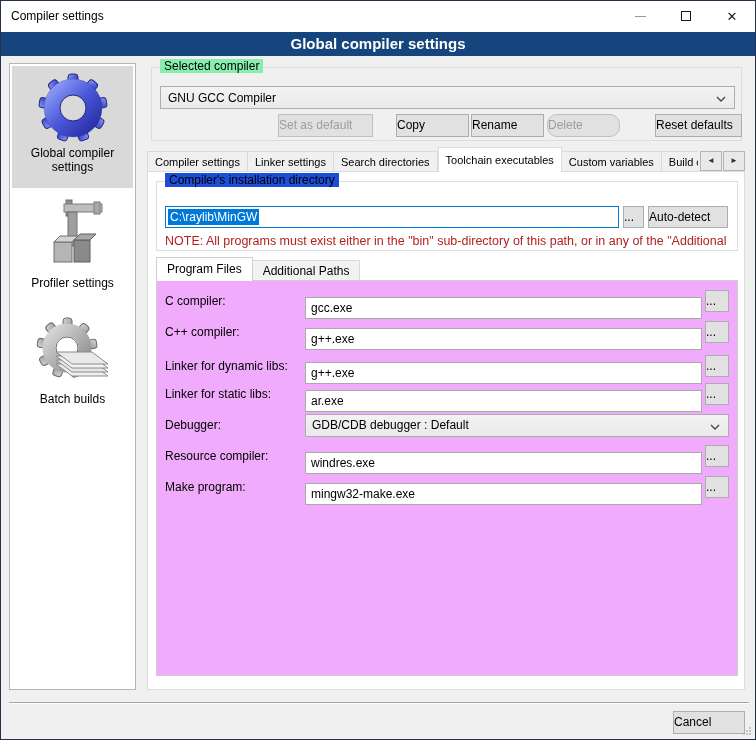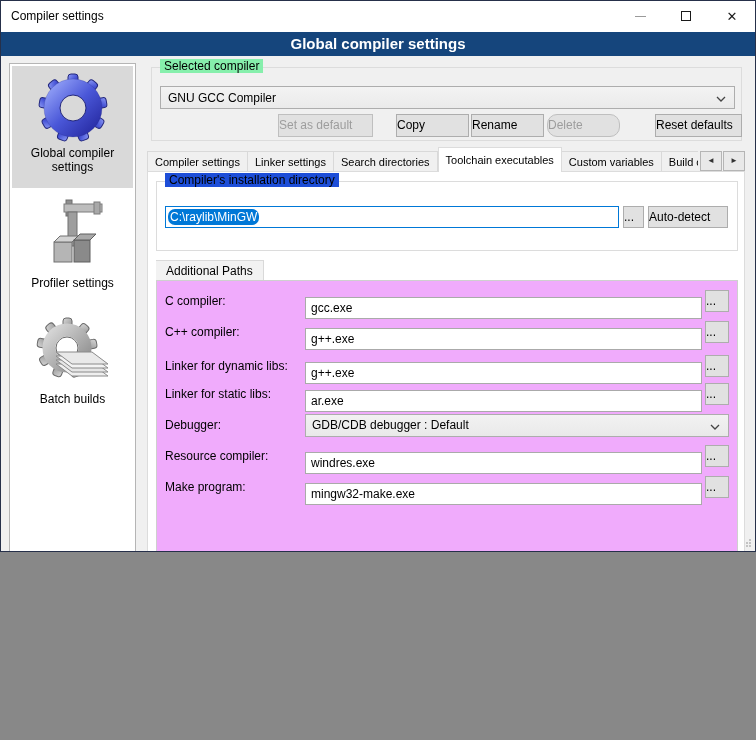--- a/index.html
+++ b/index.html
@@ -1,19 +1,19 @@
 <!DOCTYPE html>
 <html><head>
 <meta charset="utf-8">
 <style>
   * { margin:0; padding:0; box-sizing:border-box; }
   html,body { background:#888; }
   body { font-family:"Liberation Sans", sans-serif; font-size:12px; color:#000; }
   #window {
-    position:relative; width:756px; height:552px; background:#f0f0f0;
+    position:relative; width:756px; height:740px; background:#f0f0f0;
     border:1px solid #26304a; overflow:hidden;
   }
   
   .titlebar { position:absolute; left:0; top:0; width:100%; height:31px; background:#fff; }
   .title-text { position:absolute; left:10px; top:8px; font-size:12px; color:#000; }
   .winbtns { position:absolute; right:0; top:0; height:30px; display:flex; }
   .winbtn { width:46px; height:30px; display:flex; align-items:center; justify-content:center; background:#fff; }
   .min-glyph { width:11px; height:0; border-top:1px solid #9a9a9a; }
   .max-glyph { width:10px; height:10px; border:1px solid #1a1a1a; }
   .close-glyph { font-size:13px; color:#1a1a1a; line-height:1; }
@@ -50,21 +50,21 @@
   .tab.active { height:25px; line-height:24px; background:#fff; border:1px solid #dcdcdc;
                 border-bottom:none; position:relative; z-index:3; }
   .tabarrow { position:absolute; top:150px; width:22px; height:20px; background:#e9e9e9;
               border:1px solid #b5b5b5; text-align:center; line-height:18px; font-size:8px; color:#333; }
   
   .tabpanel { position:absolute; left:146px; top:170px; width:598px; height:519px; background:#fff;
               border:1px solid #dcdcdc; z-index:2; }
   
   .pathbox { position:absolute; left:8px; top:24px; width:454px; height:22px; background:#fff;
              border:1px solid #0078d7; display:flex; align-items:center; padding-left:2px; }
-  .pathbox .sel { background:#0078d7; color:#fff; padding:1px 2px; font-size:12px;border-radius:7px; }
+  .pathbox .sel { background:#0078d7; color:#fff; padding:1px 2px; font-size:12px; }
   .note { position:absolute; left:8px; top:52px; width:572px; color:#b22222; font-size:12.5px;
           white-space:nowrap; overflow:hidden; }
   
   .subtabs { position:absolute; left:8px; top:85px; display:flex; align-items:flex-end; height:24px; }
   .subtab { height:21px; line-height:20px; padding:0 10px; font-size:12px; background:#f2f2f2;
             border:1px solid #d9d9d9; border-left-width:0; white-space:nowrap; }
   .subtab.active { height:24px; line-height:23px; background:#fff; border:1px solid #cfcfcf;
                    border-bottom:none; border-left-width:1px; position:relative; z-index:3; }
   .innerpanel { position:absolute; left:8px; top:108px; width:582px; height:396px; background:#f0abfc;
                 border:1px solid #cfcfcf; z-index:2; }
@@ -217,23 +217,25 @@
 
   <div class="tabpanel">
 
     <div class="groupbox" style="left:8px; top:9px; width:582px; height:70px; border-color:#dcdcdc;">
       <span class="gb-label on-white">Compiler's installation directory</span>
       <div class="pathbox">
         <span class="sel">C:\raylib\MinGW</span>
       </div>
       <div class="btn small" style="left:466px; top:24px; width:21px;">...</div>
       <div class="btn small" style="left:491px; top:24px; width:80px;">Auto-detect</div>
+      <div class="note">NOTE: All programs must exist either in the "bin" sub-directory of this path, or in any of the "Additional</div>
     </div>
 
     <div class="subtabs">
+      <div class="subtab active">Program Files</div>
       <div class="subtab">Additional Paths</div>
     </div>
 
     <div class="innerpanel">
 
       <div class="frow" style="top:9px;">
         <span class="flabel">C compiler:</span>
         <div class="finput">gcc.exe</div>
         <div class="btn small fbrowse">...</div>
       </div>

